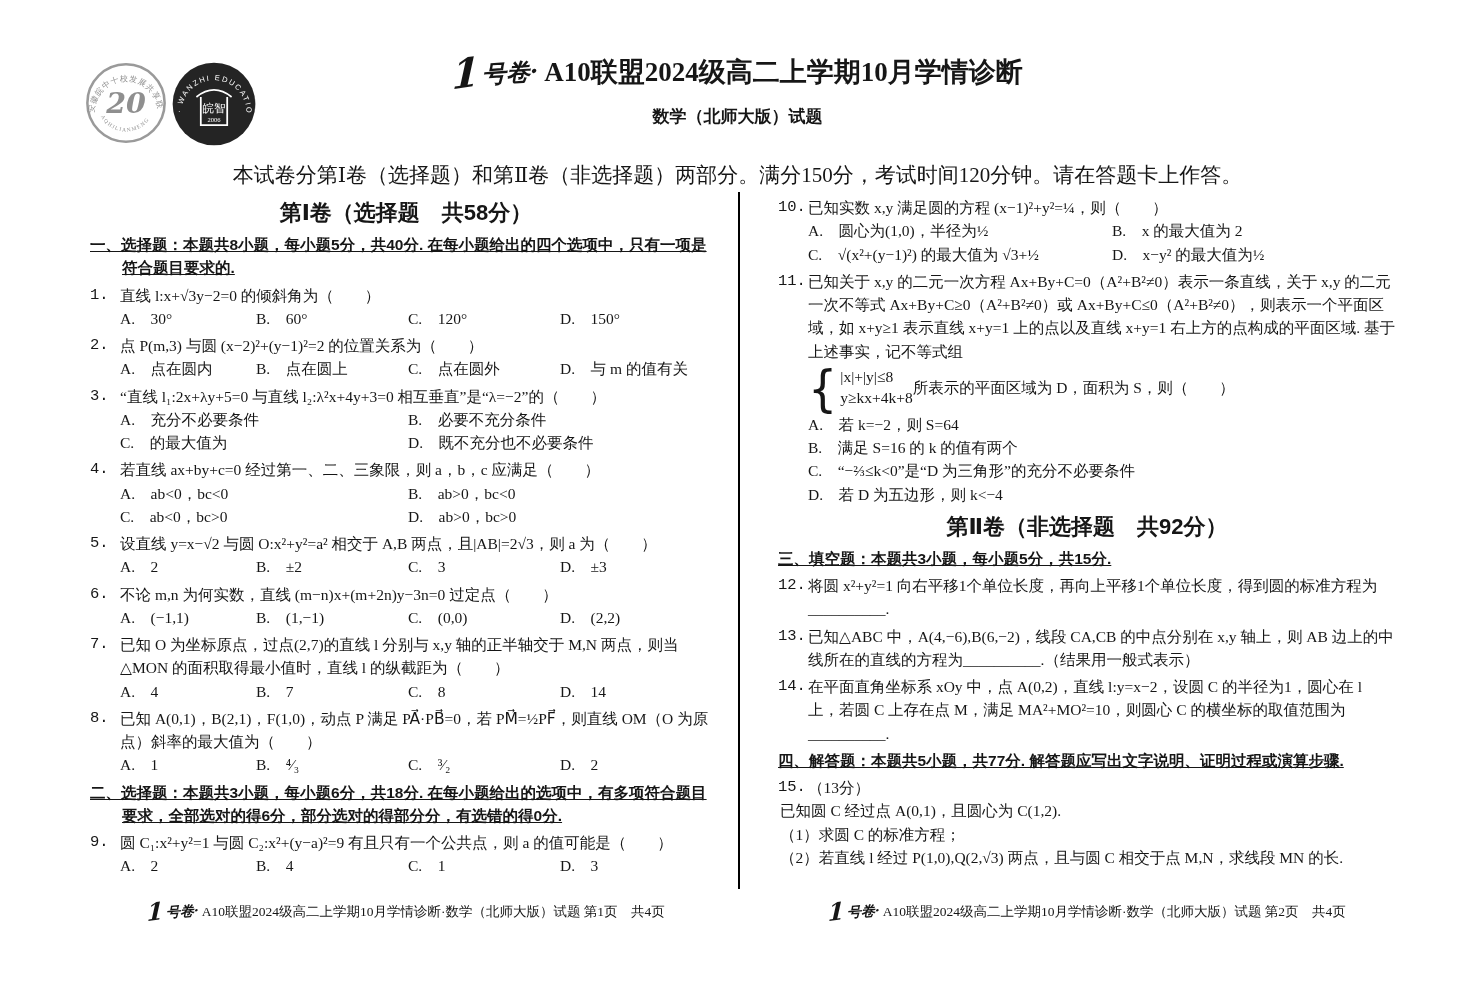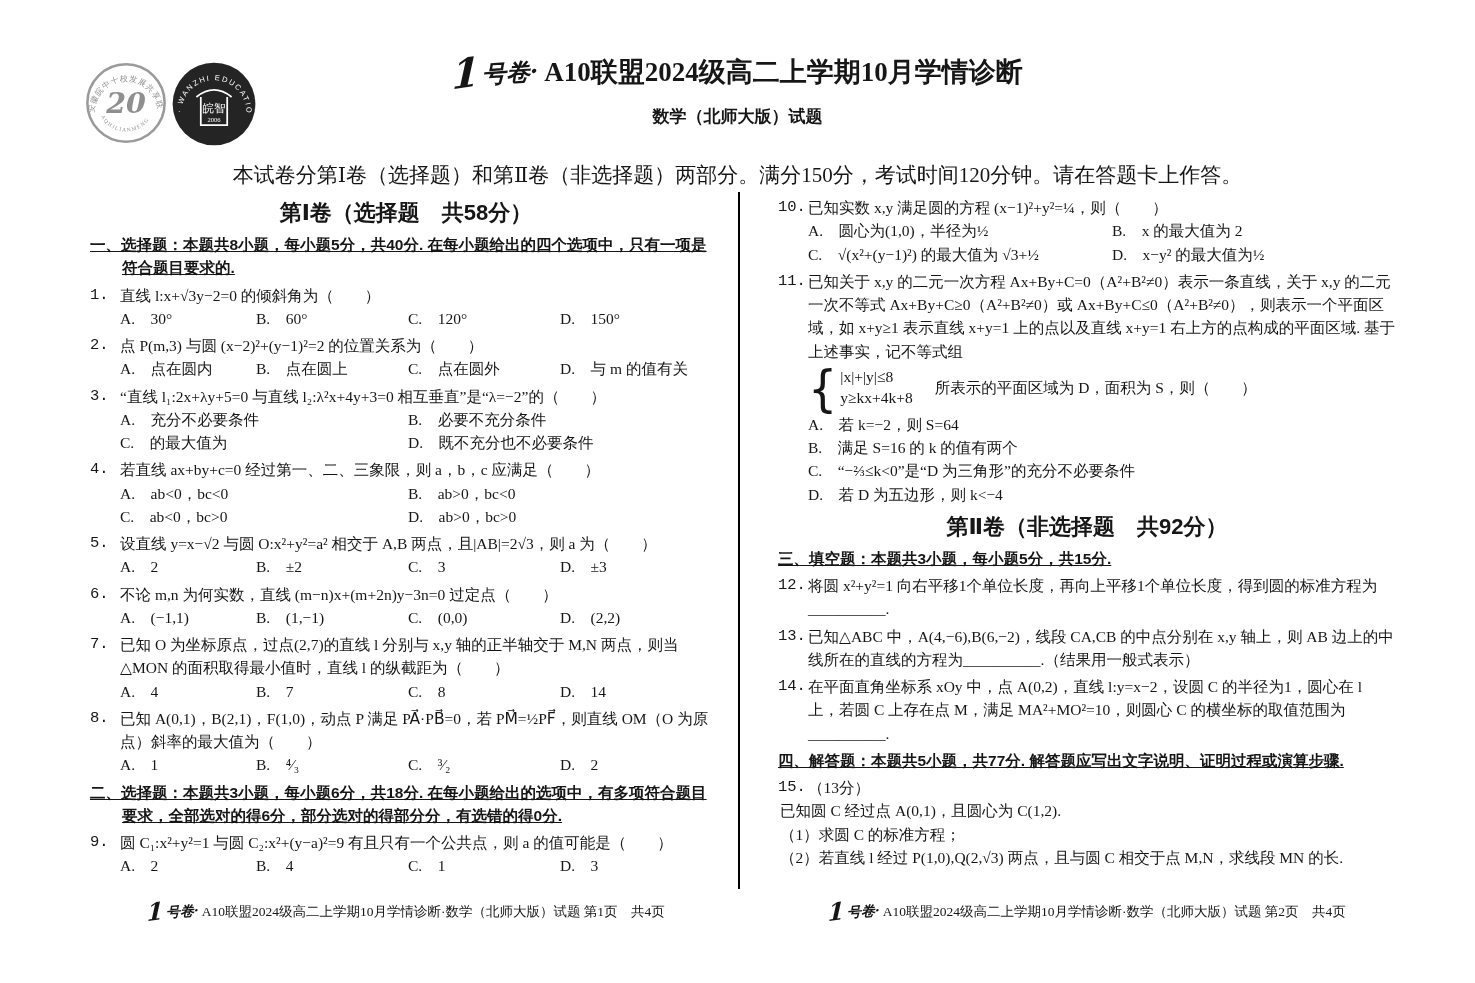--- a/index.html
+++ b/index.html
@@ -39,21 +39,21 @@
   .qn{flex:none;width:30px;font-family:Liberation Mono, monospace;}
   .qt{flex:1;}
   .opts{padding-left:30px;display:grid;column-gap:4px;}
   .c4{grid-template-columns:132px 148px 148px auto;}
   .c2{grid-template-columns:284px auto;}
   .c2r{grid-template-columns:300px auto;}
   .opt{white-space:nowrap;}
   .opt-line{padding-left:30px;}
   
   .sys-row{display:flex;align-items:center;padding-left:30px;margin:2px 0;}
-  .sys{display:inline-flex;align-items:center;margin-right:22px;}
+  .sys{display:inline-flex;align-items:center;margin-right:0;}
   .sys::before{content:"{";font-size:46px;font-weight:400;line-height:1;margin-right:3px;
     font-family:"DejaVu Sans",sans-serif;transform:scaleY(1.1);}
   .sys-lines{display:inline-flex;flex-direction:column;line-height:1.35;}
   .indent40{padding-left:42px;}
   .q15-line{padding-left:2px;}
   
   .footer{position:absolute;top:901px;text-align:center;font-size:13.5px;}
   #footer-left{left:90px;width:632px;}
   #footer-right{left:778px;width:618px;}
 </style>

